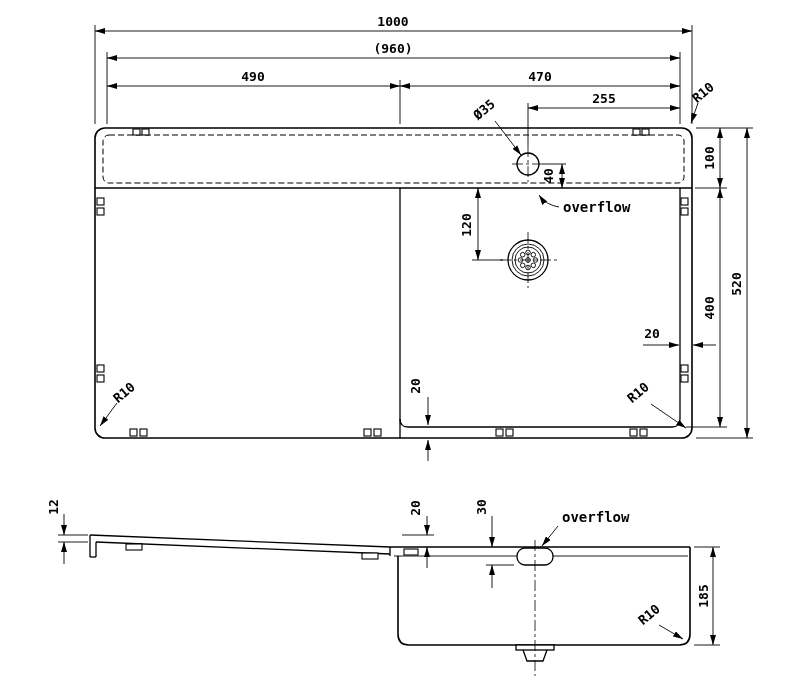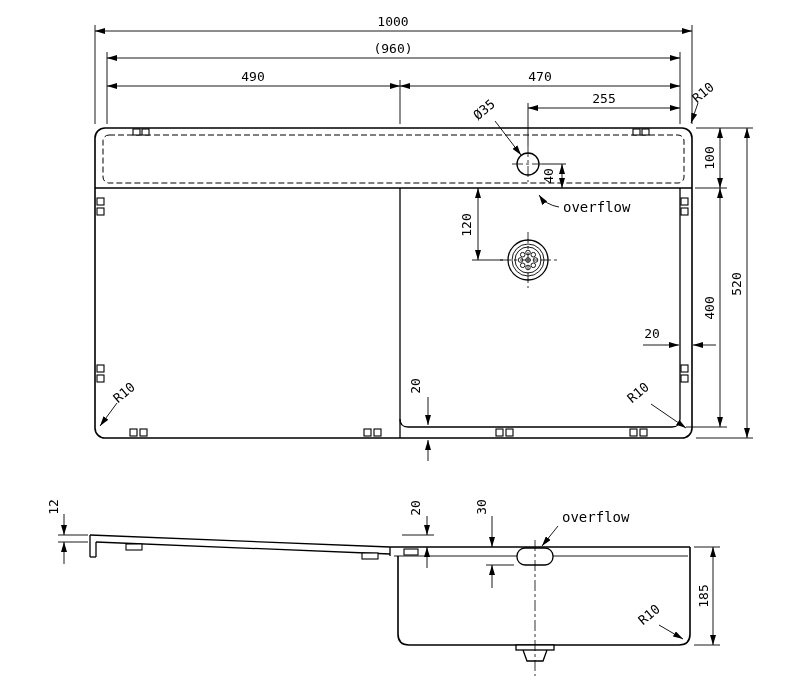--- a/index.html
+++ b/index.html
@@ -1,16 +1,16 @@
 <!DOCTYPE html>
 <html><head>
 <meta charset="utf-8">
 <style>
   html,body { margin:0; padding:0; background:#ffffff; }
-  .page { width:800px; height:687px; background:#fff; position:relative; font-family:"DejaVu Sans Mono", monospace; }
+  .page { width:800px; height:687px; background:#fff; position:relative; font-family:"DejaVu Sans Mono", monospace;font-weight:bold; }
   svg text { font-family:"DejaVu Sans Mono", monospace; font-size:13px; fill:#000; }
   svg text.lbl { font-size:14px; }
   .t  { stroke:#000; stroke-width:1.6; fill:none; }        
   .m  { stroke:#000; stroke-width:1.3; fill:none; }        
   .d  { stroke:#000; stroke-width:0.9; fill:none; }        
   .h  { stroke:#000; stroke-width:1;   fill:none; stroke-dasharray:6 3; } 
   .c  { stroke:#000; stroke-width:0.8; fill:none; stroke-dasharray:11 3 3 3; } 
   .clip { stroke:#000; stroke-width:1.1; fill:#fff; }
   .mask { fill:#fff; stroke:#000; stroke-width:1.3; }
 </style>

